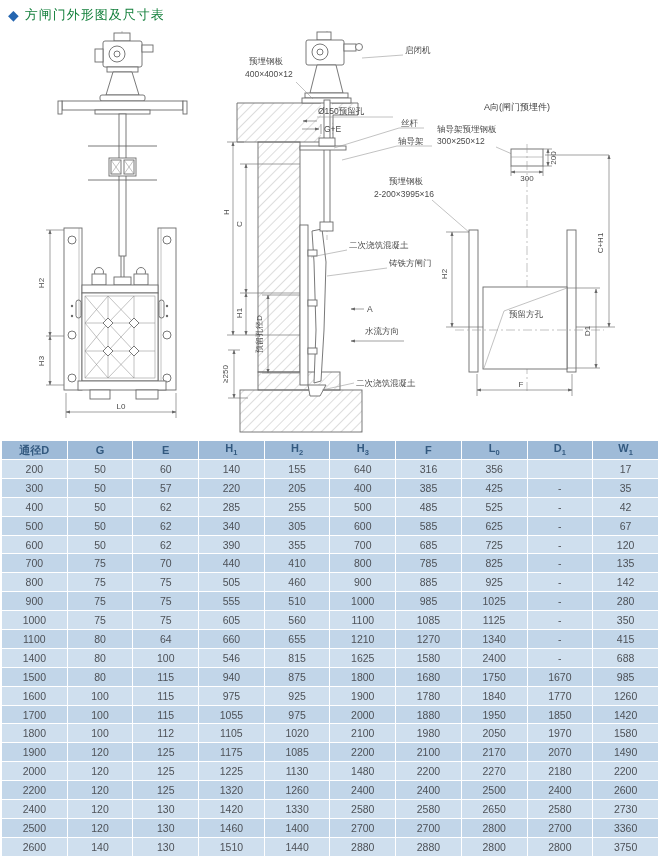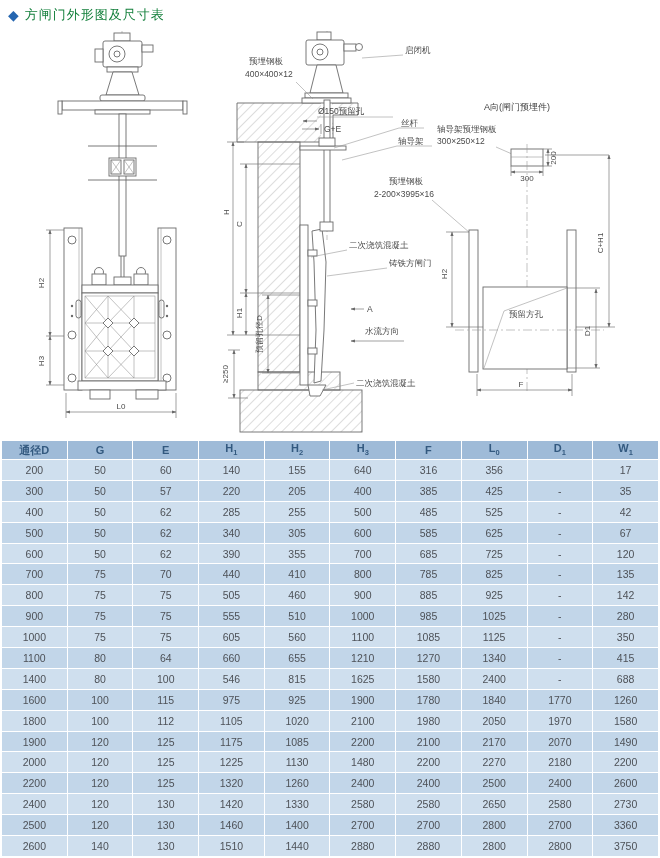--- a/index.html
+++ b/index.html
@@ -417,32 +417,56 @@
             <td>100</td>
             <td>546</td>
             <td>815</td>
             <td>1625</td>
             <td>1580</td>
             <td>2400</td>
             <td>-</td>
             <td>688</td>
           </tr>
           <tr>
+            <td>1500</td>
+            <td>80</td>
+            <td>115</td>
+            <td>940</td>
+            <td>875</td>
+            <td>1800</td>
+            <td>1680</td>
+            <td>1750</td>
+            <td>1670</td>
+            <td>985</td>
+          </tr>
+          <tr>
             <td>1600</td>
             <td>100</td>
             <td>115</td>
             <td>975</td>
             <td>925</td>
             <td>1900</td>
             <td>1780</td>
             <td>1840</td>
             <td>1770</td>
             <td>1260</td>
           </tr>
           <tr>
+            <td>1700</td>
+            <td>100</td>
+            <td>115</td>
+            <td>1055</td>
+            <td>975</td>
+            <td>2000</td>
+            <td>1880</td>
+            <td>1950</td>
+            <td>1850</td>
+            <td>1420</td>
+          </tr>
+          <tr>
             <td>1800</td>
             <td>100</td>
             <td>112</td>
             <td>1105</td>
             <td>1020</td>
             <td>2100</td>
             <td>1980</td>
             <td>2050</td>
             <td>1970</td>
             <td>1580</td>

